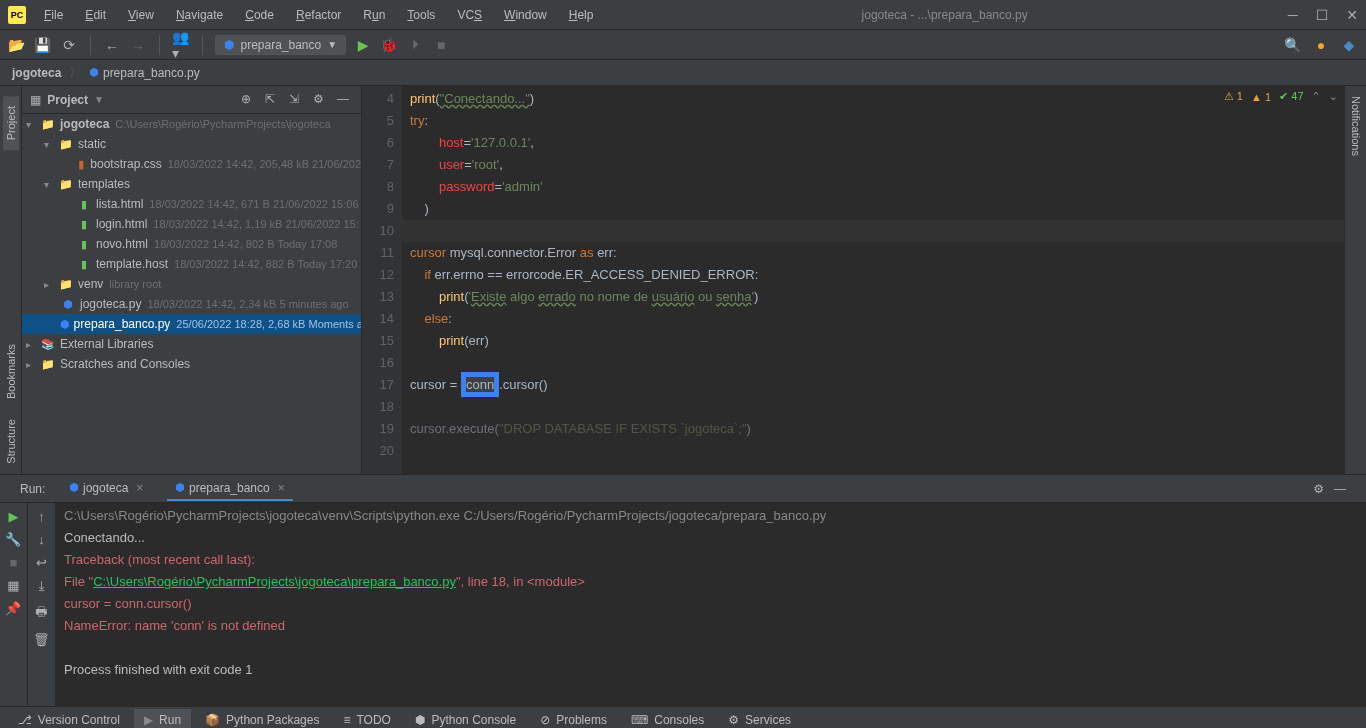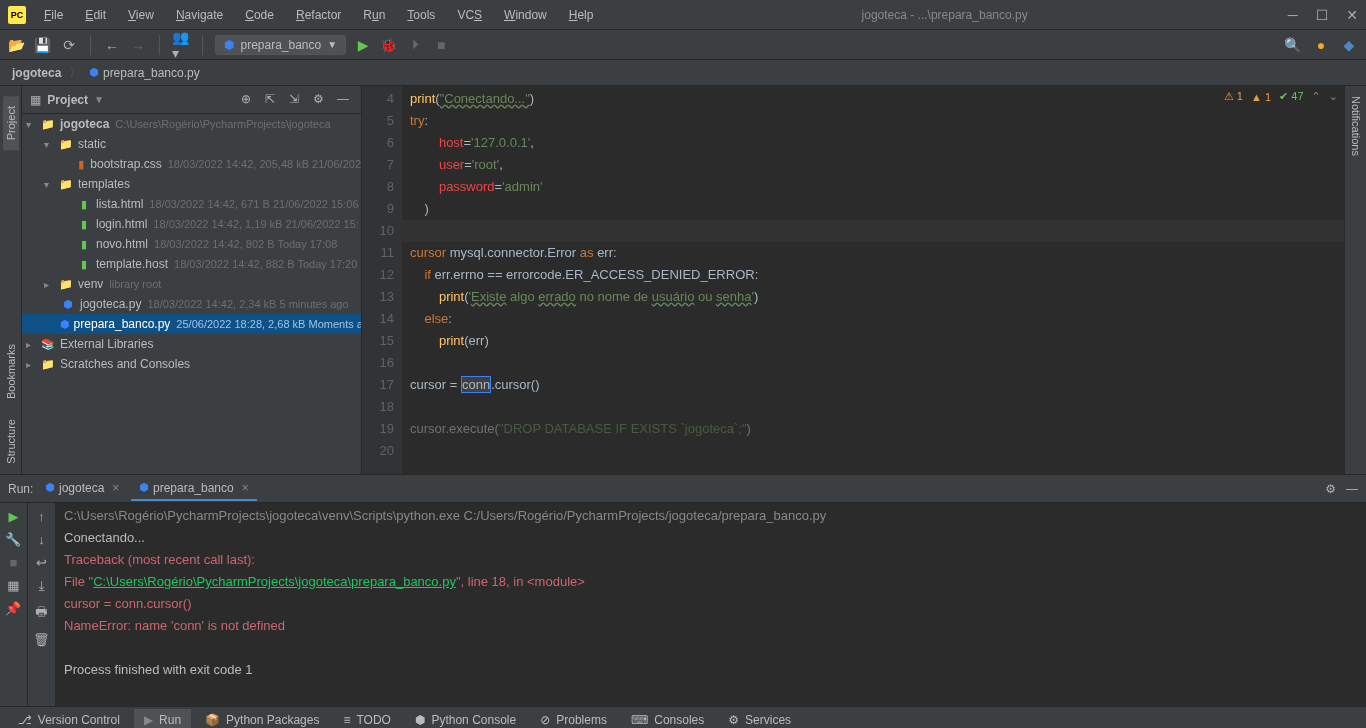--- a/index.html
+++ b/index.html
@@ -42,28 +42,28 @@
 .py-icon2 { color: #3b82f6; }
 .editor { flex: 1; background: #2b2b2b; display: flex; position: relative; }
 .gutter { width: 40px; background: #313335; color: #606366; text-align: right; padding: 2px 8px 0 0; font-family: "Consolas", monospace; font-size: 13px; line-height: 22px; }
 .code { flex: 1; padding: 2px 0 0 8px; font-family: "Consolas", monospace; font-size: 13px; line-height: 22px; color: #a9b7c6; position: relative; }
 .code .kw { color: #cc7832; }
 .code .str { color: #6a8759; }
 .code .str-u { color: #6a8759; text-decoration: underline wavy #6a8759; }
 .code .fn { color: #ffc66d; }
 .code .param { color: #ef4444; }
 .code .highlight-line { background: #323232; display: block; margin-left: -8px; padding-left: 8px; }
-.code .box-hl { background: #404040; border: 1px solid #3b82f6; }
+.code .box-hl { background: #404040; border: 5px solid #3b82f6; }
 .editor .inspections { position: absolute; top: 4px; right: 6px; display: flex; gap: 8px; font-size: 11px; align-items: center; }
 .editor .inspections .warn { color: #e8a23d; }
 .editor .inspections .check { color: #62c554; }
 .right-rail { width: 22px; background: #3c3f41; border-left: 1px solid #282828; display: flex; flex-direction: column; align-items: center; }
 .right-rail .vtab { writing-mode: vertical-rl; padding: 10px 2px; font-size: 11px; cursor: pointer; color: #bbb; }
 .run-panel { height: 232px; background: #2b2b2b; border-top: 1px solid #282828; display: flex; flex-direction: column; }
-.run-tabs { height: 28px; background: #3c3f41; display: flex; align-items: center; padding: 0 8px; gap: 4px; border-bottom: 1px solid #282828; }
+.run-tabs { height: 28px; background: #3c3f41; display: flex; align-items: center; padding: 0 20px; gap: 16px; border-bottom: 1px solid #282828; }
 .run-tabs .rtab { display: flex; align-items: center; gap: 4px; padding: 4px 8px; cursor: pointer; border-bottom: 2px solid transparent; }
 .run-tabs .rtab.active { border-bottom: 2px solid #4a88c7; }
 .run-tabs .close-x { color: #888; margin-left: 4px; }
 .run-tabs .right { margin-left: auto; display: flex; gap: 10px; }
 .run-body { flex: 1; display: flex; }
 .run-toolbar { width: 28px; background: #3c3f41; border-right: 1px solid #282828; display: flex; flex-direction: column; align-items: center; gap: 8px; padding-top: 6px; }
 .run-toolbar2 { width: 28px; background: #3c3f41; border-right: 1px solid #282828; display: flex; flex-direction: column; align-items: center; gap: 8px; padding-top: 6px; }
 .run-toolbar .icn, .run-toolbar2 .icn { font-size: 13px; color: #afb1b3; cursor: pointer; }
 .console { flex: 1; padding: 2px 8px; font-family: "Consolas", monospace; font-size: 13px; line-height: 22px; color: #bbb; overflow: hidden; }
 .console .err { color: #cc666e; }

